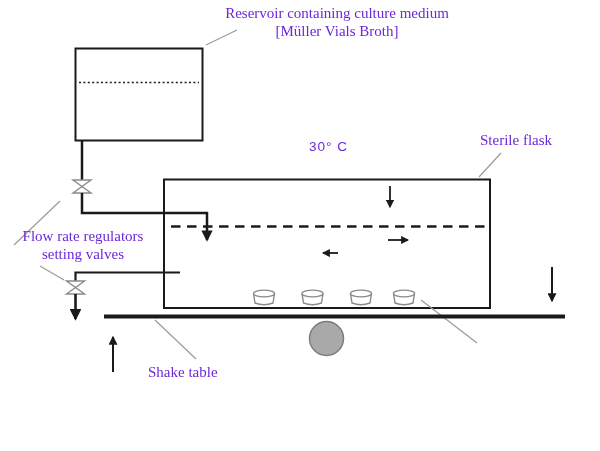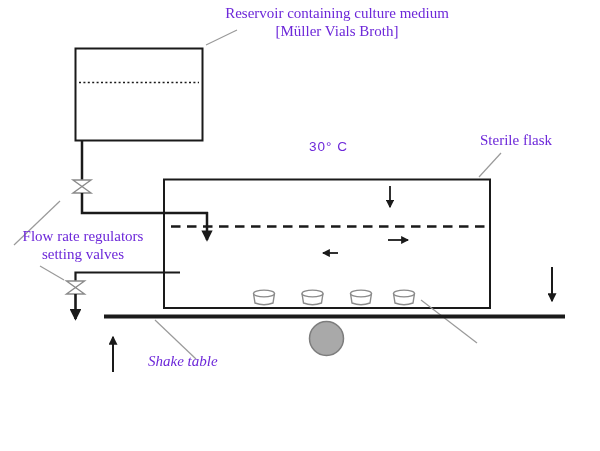--- a/index.html
+++ b/index.html
@@ -99,18 +99,18 @@
 
   <div class="lbl sans" style="left:309px;top:139px;">30° C</div>
 
   <div class="lbl" style="left:480px;top:131px;">Sterile flask</div>
 
   <div class="lbl center" style="left:0px;top:227px;width:140px;margin-left:13px;">
     <span class="ln">Flow rate regulators</span>
     <span class="ln">setting valves</span>
   </div>
 
-  <div class="lbl" style="left:148px;top:352px;font-style:italic;">Shake table</div>
+  <div class="lbl" style="left:148px;top:363px;">Shake table</div>
 
   <div class="lbl center" style="left:383px;top:344px;width:204px;">
   </div>
 
 </div>
 
 </body></html>

